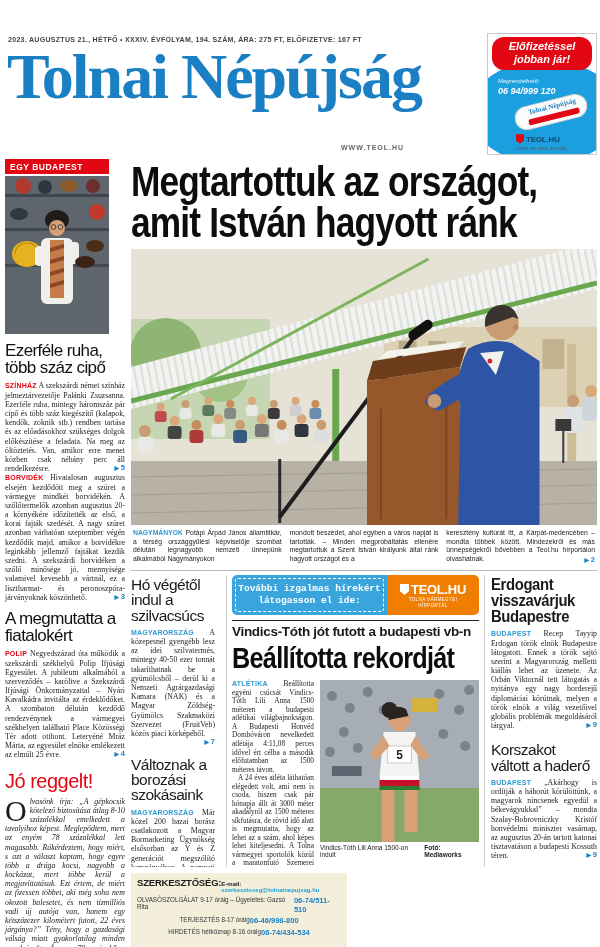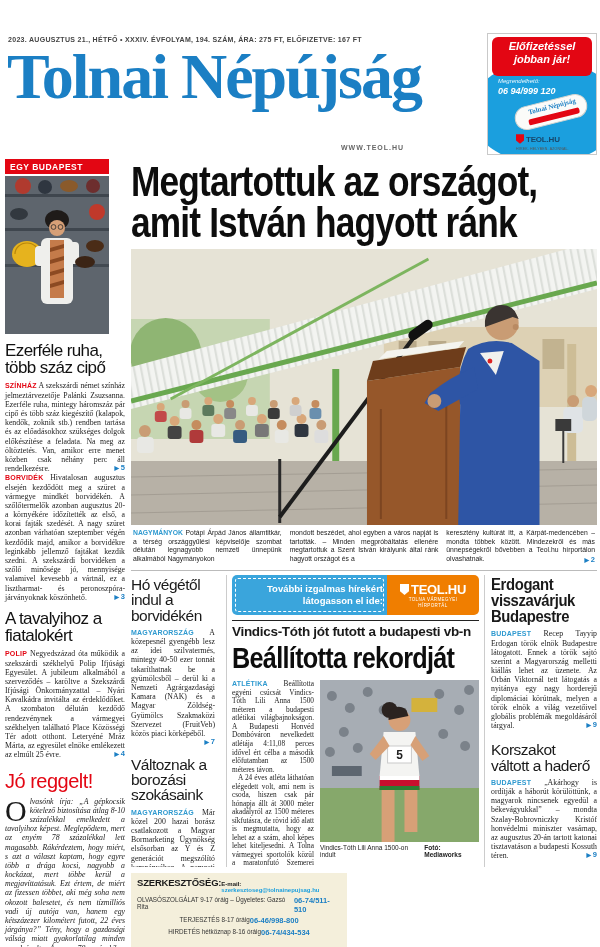--- a/index.html
+++ b/index.html
@@ -12,21 +12,21 @@
   .dateline { font-size:7px; color:#444; letter-spacing:.3px; font-weight:bold; margin-left:3px; }
   .masthead-row { position:relative; height:116px; }
   .masthead {
     font-family:"Liberation Serif","DejaVu Serif",serif; font-weight:bold;
     font-size:64px; color:#1b7fc4; letter-spacing:-2px; line-height:1.05; margin-left:2px;
   }
   .website { position:absolute; left:336px; top:101px; font-size:7px; font-weight:bold; color:#666; letter-spacing:1px; }
   
   .ad { position:absolute; right:0px; top:-10px; width:110px; height:122px; border:1px solid #c9c9c9; background:#fff; overflow:hidden; }
   .ad-blob { position:absolute; left:-18px; top:26px; width:150px; height:104px; border-radius:50%; background:#1b9fde; }
-  .ad-banner { position:absolute; top:3px; left:4px; right:4px; height:39px; background:#e30613; border-radius:6px; color:#fff;
+  .ad-banner { position:absolute; top:3px; left:4px; right:4px; height:33px; background:#e30613; border-radius:12px; color:#fff;
     font-style:italic; font-weight:bold; font-size:11px; text-align:center; line-height:1.2; padding-top:3px; }
   .ad-order { position:absolute; top:44px; left:10px; color:#eaf6fd; font-style:italic; font-size:6px; }
   .ad-phone { position:absolute; top:52px; left:10px; color:#fff; font-style:italic; font-weight:bold; font-size:9px; }
   .ad-roll { position:absolute; top:66px; left:26px; width:74px; height:24px; background:#fbfbf9; border:1px solid #d5d5d0;
     border-radius:12px; transform:rotate(-14deg); overflow:hidden; }
   .ad-roll-title { font-family:"Liberation Serif",serif; font-weight:bold; font-size:7px; color:#1b7fc4; padding:2px 0 0 14px; }
   .ad-roll-band { position:absolute; bottom:3px; left:12px; right:8px; height:6px; background:#e30613; border-radius:2px; }
   .ad-logo { position:absolute; bottom:10px; left:28px; display:flex; align-items:center; gap:2px; }
   .ad-logo-text { font-weight:bold; font-size:8px; color:#17476b; letter-spacing:-0.2px; }
   .ad-slogan { position:absolute; bottom:3px; left:28px; font-size:3.5px; color:#555; letter-spacing:.2px; }
@@ -56,21 +56,21 @@
   .colA { width:90px; flex:0 0 90px; padding-right:6px; }
   .colA h3, .colC h3.light { font-weight:400; font-size:15.5px; line-height:0.98; letter-spacing:-0.5px; margin:2px 0 5px; }
   .vdiv { width:1px; background:#ccc; margin:0 5px; }
   .colB { width:247px; flex:0 0 247px; }
   .colC { flex:1; padding-left:1px; }
   .colC h3.boldc { font-weight:bold; font-size:16.5px; line-height:0.95; letter-spacing:-0.4px; transform:scaleX(0.9); transform-origin:left top; margin:2px 0 5px; }
   
   .teol-banner { display:flex; height:40px; border-radius:5px; overflow:hidden; margin-bottom:5px; }
   .teol-left { flex:1; background:#3aa5dc; display:flex; align-items:center; justify-content:center; padding:3px; }
   .teol-left-inner { border:1px dashed #fff; width:100%; height:100%; display:flex; align-items:center; justify-content:center;
-    color:#fff; font-weight:bold; font-size:9.5px; text-align:right; line-height:1.25; border-radius:3px; }
+    color:#fff; font-weight:bold; font-size:9.5px; text-align:center; line-height:1.25; border-radius:3px;font-family:Liberation Mono, monospace; }
   .teol-right { width:92px; background:#f07e00; color:#fff; display:flex; flex-direction:column; align-items:center; justify-content:center; }
   .teol-right .brand { font-weight:bold; font-size:13px; letter-spacing:-0.3px; display:flex; align-items:center; gap:2px; }
   .teol-right .sub { font-size:4.5px; letter-spacing:.4px; text-align:center; line-height:1.3; }
   .kicker { border-top:1.5px solid #222; padding-top:3px; font-weight:bold; font-size:13.5px; letter-spacing:-0.3px; transform-origin:left top; }
   .center-headline { font-weight:bold; font-size:29px; letter-spacing:-0.8px; transform:scaleX(0.87); transform-origin:left top; white-space:nowrap; margin:3px 0 5px; color:#0d0d0d; }
   .center-grid { display:flex; gap:6px; }
   .center-text { width:82px; flex:0 0 82px; font-size:7.3px; }
   .center-text p.body { font-size:7.3px; line-height:1.17; }
   .center-photo-wrap { flex:1; }
   .center-photo { width:100%; height:162px; display:block; }
@@ -165,21 +165,21 @@
         <span>A szekszárdi német színház jelmeztárvezetője Palánki Zsuzsanna. Ezerféle ruha, mintegy háromszáz pár cipő és több száz kiegészítő (kalapok, kendők, zoknik stb.) rendben tartása és az előadásokhoz szükséges dolgok előkészítése a feladata. Na meg az öltöztetés. Van, amikor erre menet közben csak néhány perc áll rendelkezésre.</span>
         <span class="pageref">5</span>
       </p>
 
       <p class="body clearfix">
         <span class="tag red">BORVIDÉK</span>
         <span>Hivatalosan augusztus elsején kezdődött meg a szüret a vármegye mindkét borvidékén. A szőlőtermelők azonban augusztus 20-a környékére időzítették az első, a korai fajták szedését. A nagy szüret azonban várhatóan szeptember végén kezdődik majd, amikor a borvidékre leginkább jellemző fajtákat kezdik szedni. A szekszárdi borvidéken a szőlő minősége jó, mennyisége valamivel kevesebb a vártnál, ez a lisztharmat- és peronoszpóra-járványoknak köszönhető.</span>
         <span class="pageref">3</span>
       </p>
 
-      <h2>A tavalyihoz a fiatalokért</h2>
+      <h2>A megmutatta a fiatalokért</h2>
       <p class="body clearfix">
         <span class="tag red">POLIP</span>
         <span>Negyedszázad óta működik a szekszárdi székhelyű Polip Ifjúsági Egyesület. A jubileum alkalmából a szerveződés – karöltve a Szekszárdi Ifjúsági Önkormányzattal – Nyári Kavalkádra invitálta az érdeklődőket. A szombaton délután kezdődő rendezvénynek a vármegyei székhelyen található Place Közösségi Tér adott otthont. Leteryéné Mráz Márta, az egyesület elnöke emlékezett az elmúlt 25 évre.</span>
         <span class="pageref">4</span>
       </p>
 
       <div class="greeting-title">Jó reggelt!</div>
       <p class="greeting-body clearfix">
         <span class="dropcap">O</span>
         <span>lvasónk írja: „A gépkocsik kötelező biztosítása átlag 8-10 százalékkal emelkedett a tavalyihoz képest. Meglepődtem, mert az enyém 78 százalékkal lett magasabb. Rákérdeztem, hogy miért, s azt a választ kaptam, hogy egyre több a drága kocsi, nagyobb a kockázat, mert többe kerül a megjavíttatásuk. Ezt értem, de miért az fizessen többet, aki még soha nem okozott balesetet, és nem tízmilliós vadi új autója van, hanem egy kétszázezer kilométert futott, 22 éves járgánya?” Tény, hogy a gazdasági válság miatt gyakorlatilag minden megdrágult. Ám a 78 százalékos áremelés az adott helyzetben sem tűnik reálisnak, tisztességesnek!</span>
@@ -290,21 +290,21 @@
         <p>mondott beszédet, ahol egyben a város napját is tartották. – Minden megpróbáltatás ellenére megtartottuk a Szent István királyunk által ránk hagyott országot és a</p>
         <p>
           <span>keresztény kultúrát itt, a Kárpát-medencében – mondta többek között. Mindezekről és más ünnepségekről bővebben a Teol.hu hírportálon olvashatnak.</span>
           <span class="pageref">2</span>
         </p>
       </div>
 
       <div class="mid">
 
         <div class="colA">
-          <h3 class="light">Hó végétől indul a borvidékén</h3>
+          <h3 class="light">Hó végétől indul a szilvacsúcs</h3>
           <p class="body clearfix">
             <span class="tag blue">MAGYARORSZÁG</span>
             <span>A közepesnél gyengébb lesz az idei szilvatermés, mintegy 40-50 ezer tonnát takaríthatnak be a gyümölcsből – derül ki a Nemzeti Agrárgazdasági Kamara (NAK) és a Magyar Zöldség-Gyümölcs Szakmaközi Szervezet (FruitVeb) közös piaci körképéből.</span>
             <span class="pageref">7</span>
           </p>
           <h3 class="light" style="margin-top:10px">Változnak a borozási szokásaink</h3>
           <p class="body clearfix">
             <span class="tag blue">MAGYARORSZÁG</span>
             <span>Már közel 200 hazai borász csatlakozott a Magyar Bormarketing Ügynökség elsősorban az Y és Z generációt megszólító kampányához. A nemzeti bormarketingért felelős kormánybiztos szerint a borászszakmát fel kell rázni, a fiatalokat előtérbe kell helyezni.</span>
             

